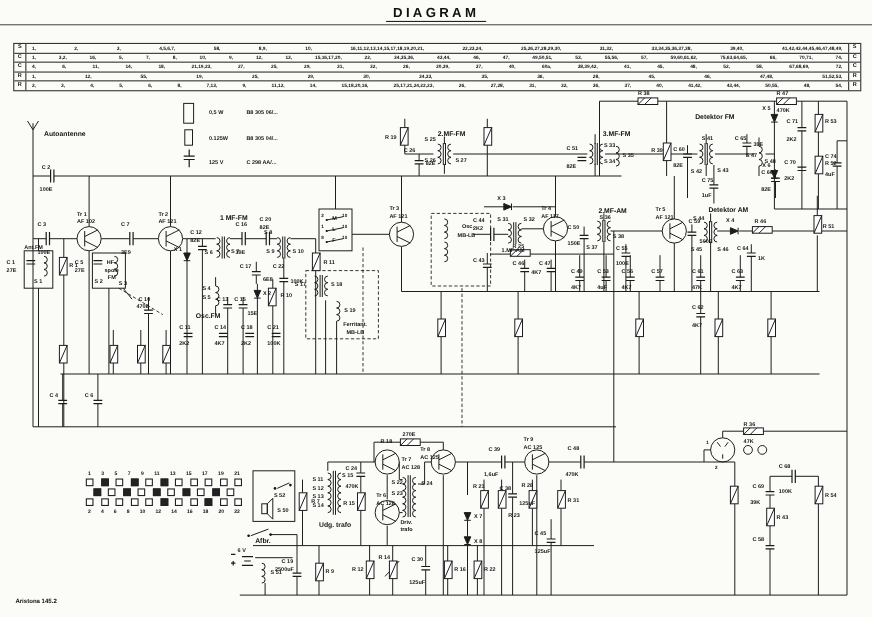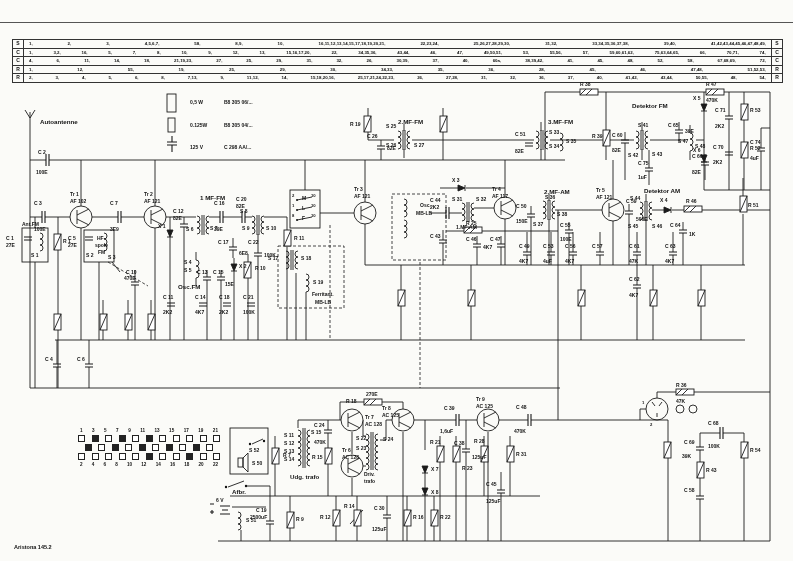--- a/index.html
+++ b/index.html
@@ -31,20 +31,21 @@
   use{stroke:#1b1b1b;stroke-width:0.9;}
   svg text{font-family:"Liberation Sans",sans-serif;font-weight:bold;fill:#141414;stroke:none;}
   .t{font-size:5px;}
   .b{font-size:6.2px;}
   .p{font-size:4.2px;}
 </style>
 </head>
 <body>
 
 <div id="page">
+  <div id="hdr"><span class="ttl">DIAGRAM</span></div>
   <div id="topline"></div>
 
   <div id="itab">
     <div class="trow">
         <span class="rlab">S</span>
         <span class="cells">
           <span>1,</span>
           <span>2,</span>
           <span>3,</span>
           <span>4,5,6,7,</span>

